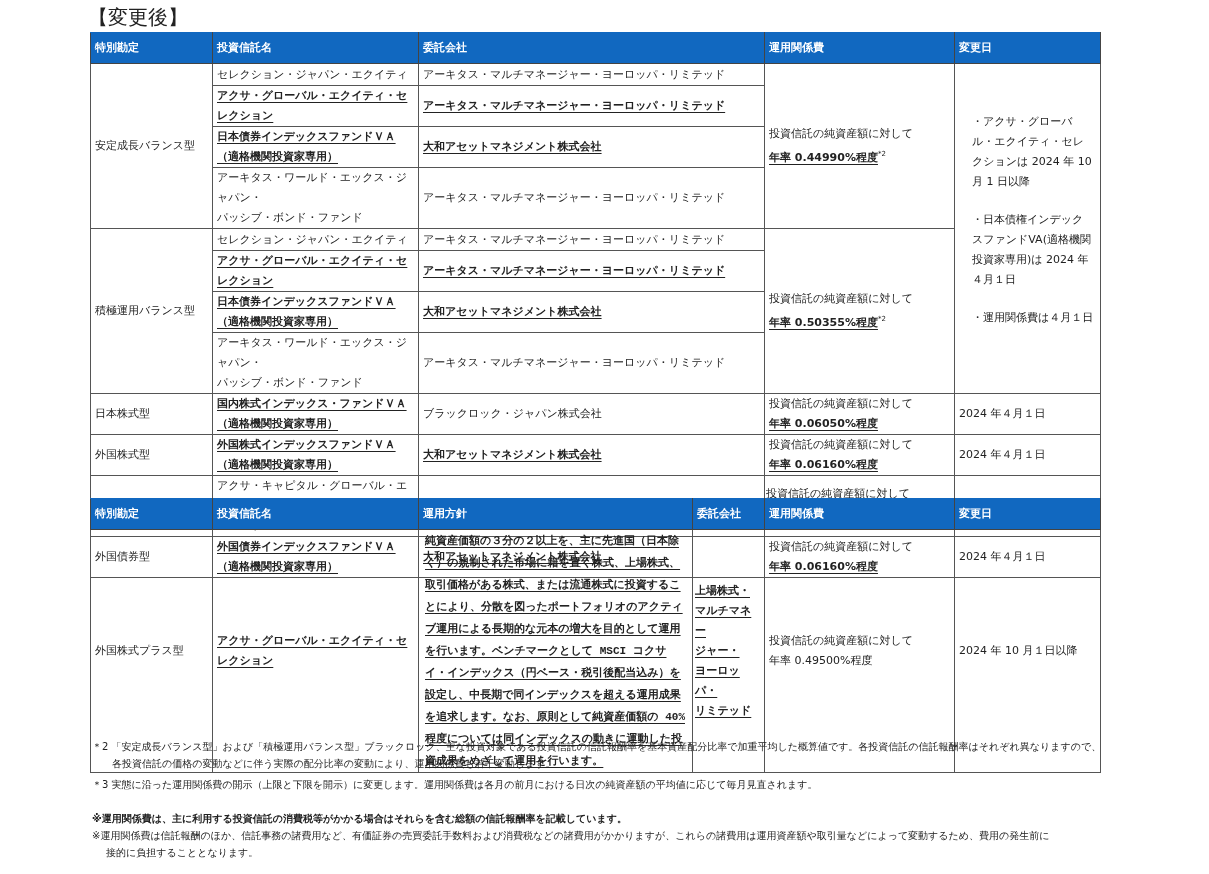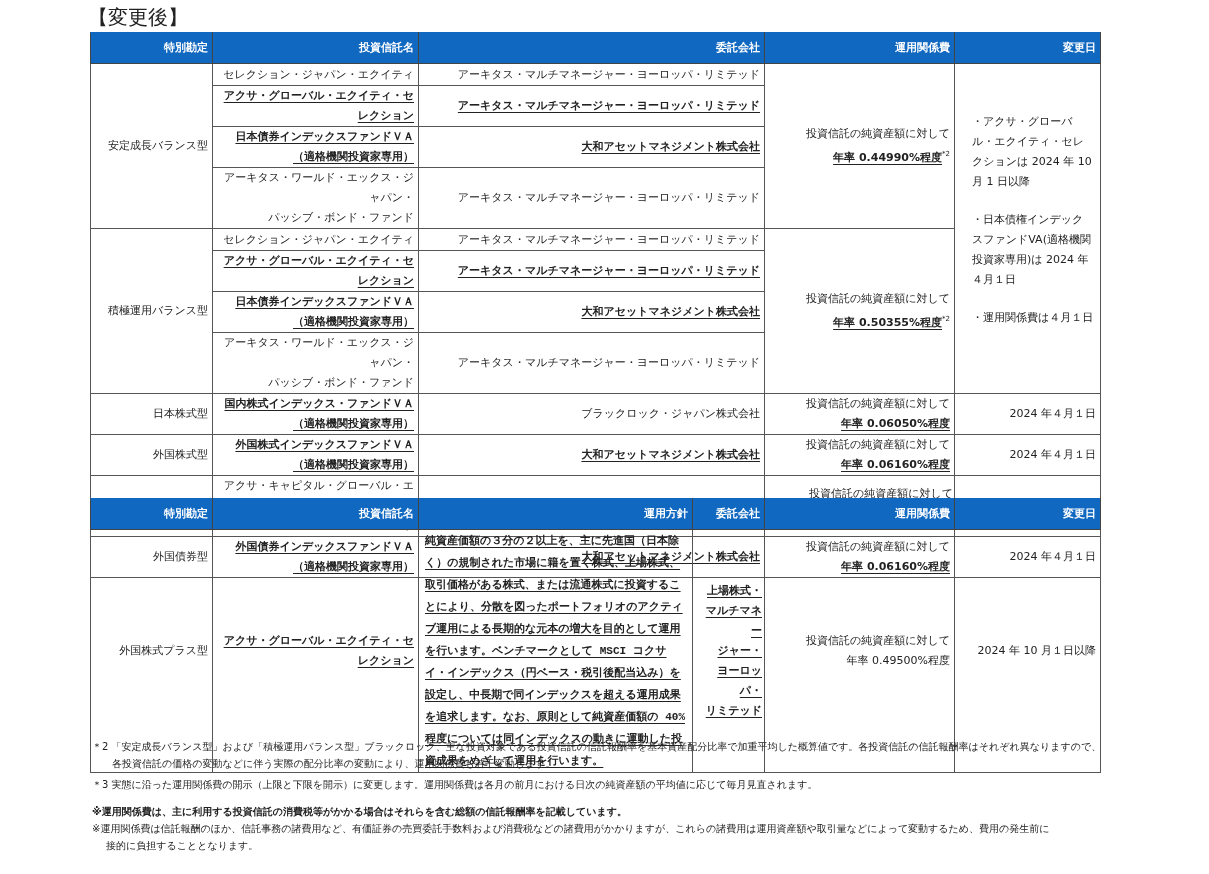--- a/index.html
+++ b/index.html
@@ -1,20 +1,20 @@
 <!DOCTYPE html>
 <html><head>
 <meta charset="utf-8">
 <style>
   html, body { margin: 0; padding: 0; background: #ffffff; }
   body { width: 1209px; height: 874px; position: relative; overflow: hidden;
          font-family: "DejaVu Sans", "Liberation Sans", sans-serif; color: #222; }
   .title { position: absolute; left: 88px; top: 4px; font-size: 20px; color: #222; }
   table { border-collapse: collapse; table-layout: fixed; position: absolute; left: 90px; }
-  td, th { border: 1px solid #555; text-align: right; vertical-align: middle;
+  td, th { border: 1px solid #555; text-align: left; vertical-align: middle;
            font-size: 11px; line-height: 20px; padding: 0 4px; font-weight: normal; }
   th { background: #1168c0; color: #fff; font-weight: bold; height: 30px; font-size: 11px;
        border-color: #1168c0 #444 #444 #444; }
   .b { font-weight: bold; }
   .u { text-decoration: underline; text-underline-offset: 3px; }
   .t1 { top: 32px; }
   .t2 { top: 498px; }
   .policy { text-align: left; font-weight: bold; text-decoration: underline;
             text-underline-offset: 3px; line-height: 22px; font-size: 11px; padding: 0 6px; font-family: Liberation Mono, monospace; }
   .date-note { text-align: left; line-height: 20px; padding: 0 6px; }
@@ -205,16 +205,16 @@
       </td>
       <td>2024 年 10 月１日以降</td>
     </tr>
   </tbody>
 </table>
 
 <div class="notes" style="top:738px;">
   <p><span>＊2</span> <span>「安定成長バランス型」および「積極運用バランス型」ブラックロック、主な投資対象である投資信託の信託報酬率を基本資産配分比率で加重平均した概算値です。各投資信託の信託報酬率はそれぞれ異なりますので、</span></p>
   <p class="indent">各投資信託の価格の変動などに伴う実際の配分比率の変動により、運用関係費も若干変動します。</p>
   <p style="margin-top:4px"><span>＊3</span> <span>実態に沿った運用関係費の開示（上限と下限を開示）に変更します。運用関係費は各月の前月における日次の純資産額の平均値に応じて毎月見直されます。</span></p>
-  <p class="b" style="margin-top:10px">※運用関係費は、主に利用する投資信託の消費税等がかかる場合はそれらを含む総額の信託報酬率を記載しています。</p>
+  <p class="b" style="margin-top:17px">※運用関係費は、主に利用する投資信託の消費税等がかかる場合はそれらを含む総額の信託報酬率を記載しています。</p>
   <p>※運用関係費は信託報酬のほか、信託事務の諸費用など、有価証券の売買委託手数料および消費税などの諸費用がかかりますが、これらの諸費用は運用資産額や取引量などによって変動するため、費用の発生前に</p>
   <p class="indent2">接的に負担することとなります。</p>
 </div>
 
 </body></html>

